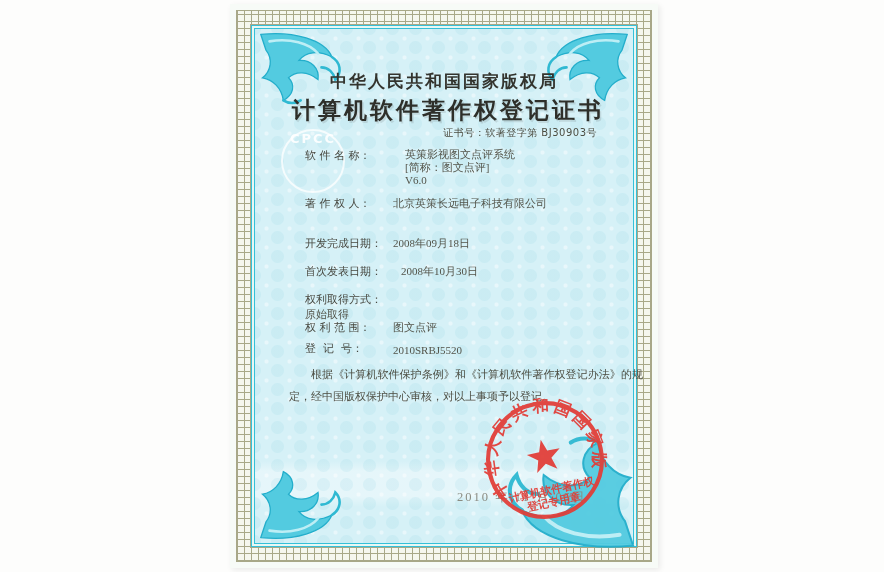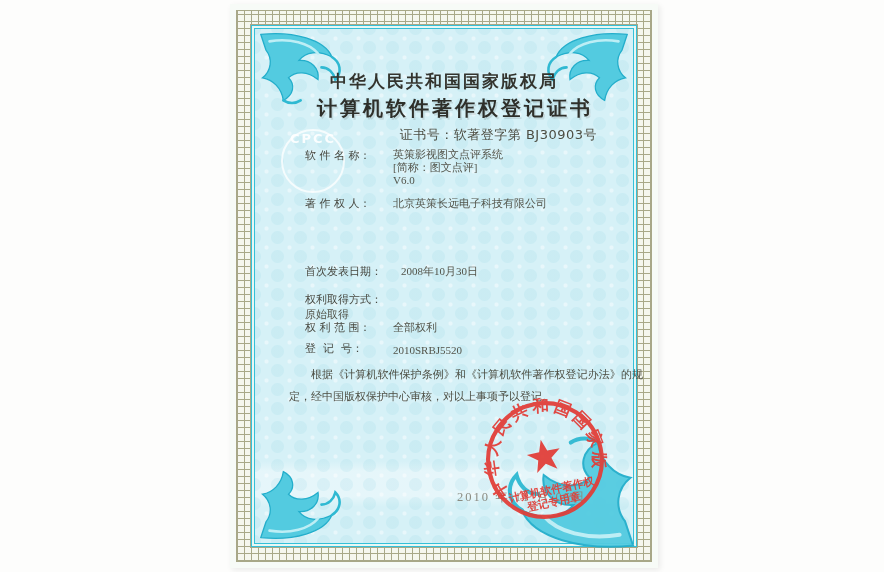--- a/index.html
+++ b/index.html
@@ -41,30 +41,30 @@
 
   
   .cpcc { position:absolute; left:26px; top:100px; width:64px; height:64px; border-radius:50%;
           border:2px solid rgba(255,255,255,.75); color:rgba(255,255,255,.9);
           display:flex; justify-content:center;
           font-size:13px; letter-spacing:2px; font-weight:bold; }
 
   
   .issuer { position:absolute; left:0; top:41px; width:100%; text-align:center;
             font-size:17px; font-weight:bold; color:#33342e; letter-spacing:2px; }
-  .cert-title { position:absolute; left:11px; top:66px; width:100%; text-align:center;
-            font-size:20px; font-weight:bold; color:#2e2f2a; letter-spacing:3px;
+  .cert-title { position:absolute; left:4px; top:66px; width:100%; text-align:center;
+            font-size:23px; font-weight:bold; color:#2e2f2a; letter-spacing:3px;
             text-shadow:1.5px 1.5px 0 rgba(70,70,70,.14); }
-  .cert-no { position:absolute; right:36px; top:97px; font-size:13px; color:#4c4d42; letter-spacing:.5px; }
+  .cert-no { position:absolute; right:36px; top:97px; font-size:10px; color:#4c4d42; letter-spacing:.5px; }
 
   
   .field { position:absolute; left:50px; display:flex; font-size:11px; color:#4c4d42; }
   .field .lbl { width:88px; white-space:pre; color:#474840; }
   .field .val { color:#53544a; font-family:"Liberation Serif","DejaVu Serif",serif; }
-  .val-lines div { line-height:13px; }
+  .val-lines div { line-height:13px;margin-left:12px; }
   .f0 { top:119px; } .f1 { top:167px; } .f2 { top:207px; } .f3 { top:235px;gap:8px; }
   .f4 { top:263px;flex-direction:column; } .f5 { top:291px; } .f6 { top:312px;align-items:flex-end; }
 
   
   .statement { position:absolute; left:34px; top:334px; width:354px;
                font-size:11px; line-height:22px; color:#4c4d42;
                font-family:"Liberation Serif","DejaVu Serif",serif;
                text-indent:2em; text-align:justify; }
 
   
@@ -120,31 +120,35 @@
         <span class="val val-lines">
           <div>英策影视图文点评系统</div>
           <div>[简称：图文点评]</div>
           <div>V6.0</div>
         </span>
       </div>
       <div class="field f1">
         <span class="lbl">著 作 权 人：</span>
         <span class="val">北京英策长远电子科技有限公司</span>
       </div>
+      <div class="field f2">
+        <span class="lbl">开发完成日期：</span>
+        <span class="val">2008年09月18日</span>
+      </div>
       <div class="field f3">
         <span class="lbl">首次发表日期：</span>
         <span class="val">2008年10月30日</span>
       </div>
       <div class="field f4">
         <span class="lbl">权利取得方式：</span>
         <span class="val">原始取得</span>
       </div>
       <div class="field f5">
         <span class="lbl">权 利 范 围：</span>
-        <span class="val">全部权利</span>
+        <span class="val">图文点评</span>
       </div>
       <div class="field f6">
         <span class="lbl">登  记  号：</span>
         <span class="val">2010SRBJ5520</span>
       </div>
 
       <div class="statement">根据《计算机软件保护条例》和《计算机软件著作权登记办法》的规定，经中国版权保护中心审核，对以上事项予以登记。</div>
 
       <div class="issue-date">2010 年 11 月 05日</div>
 

